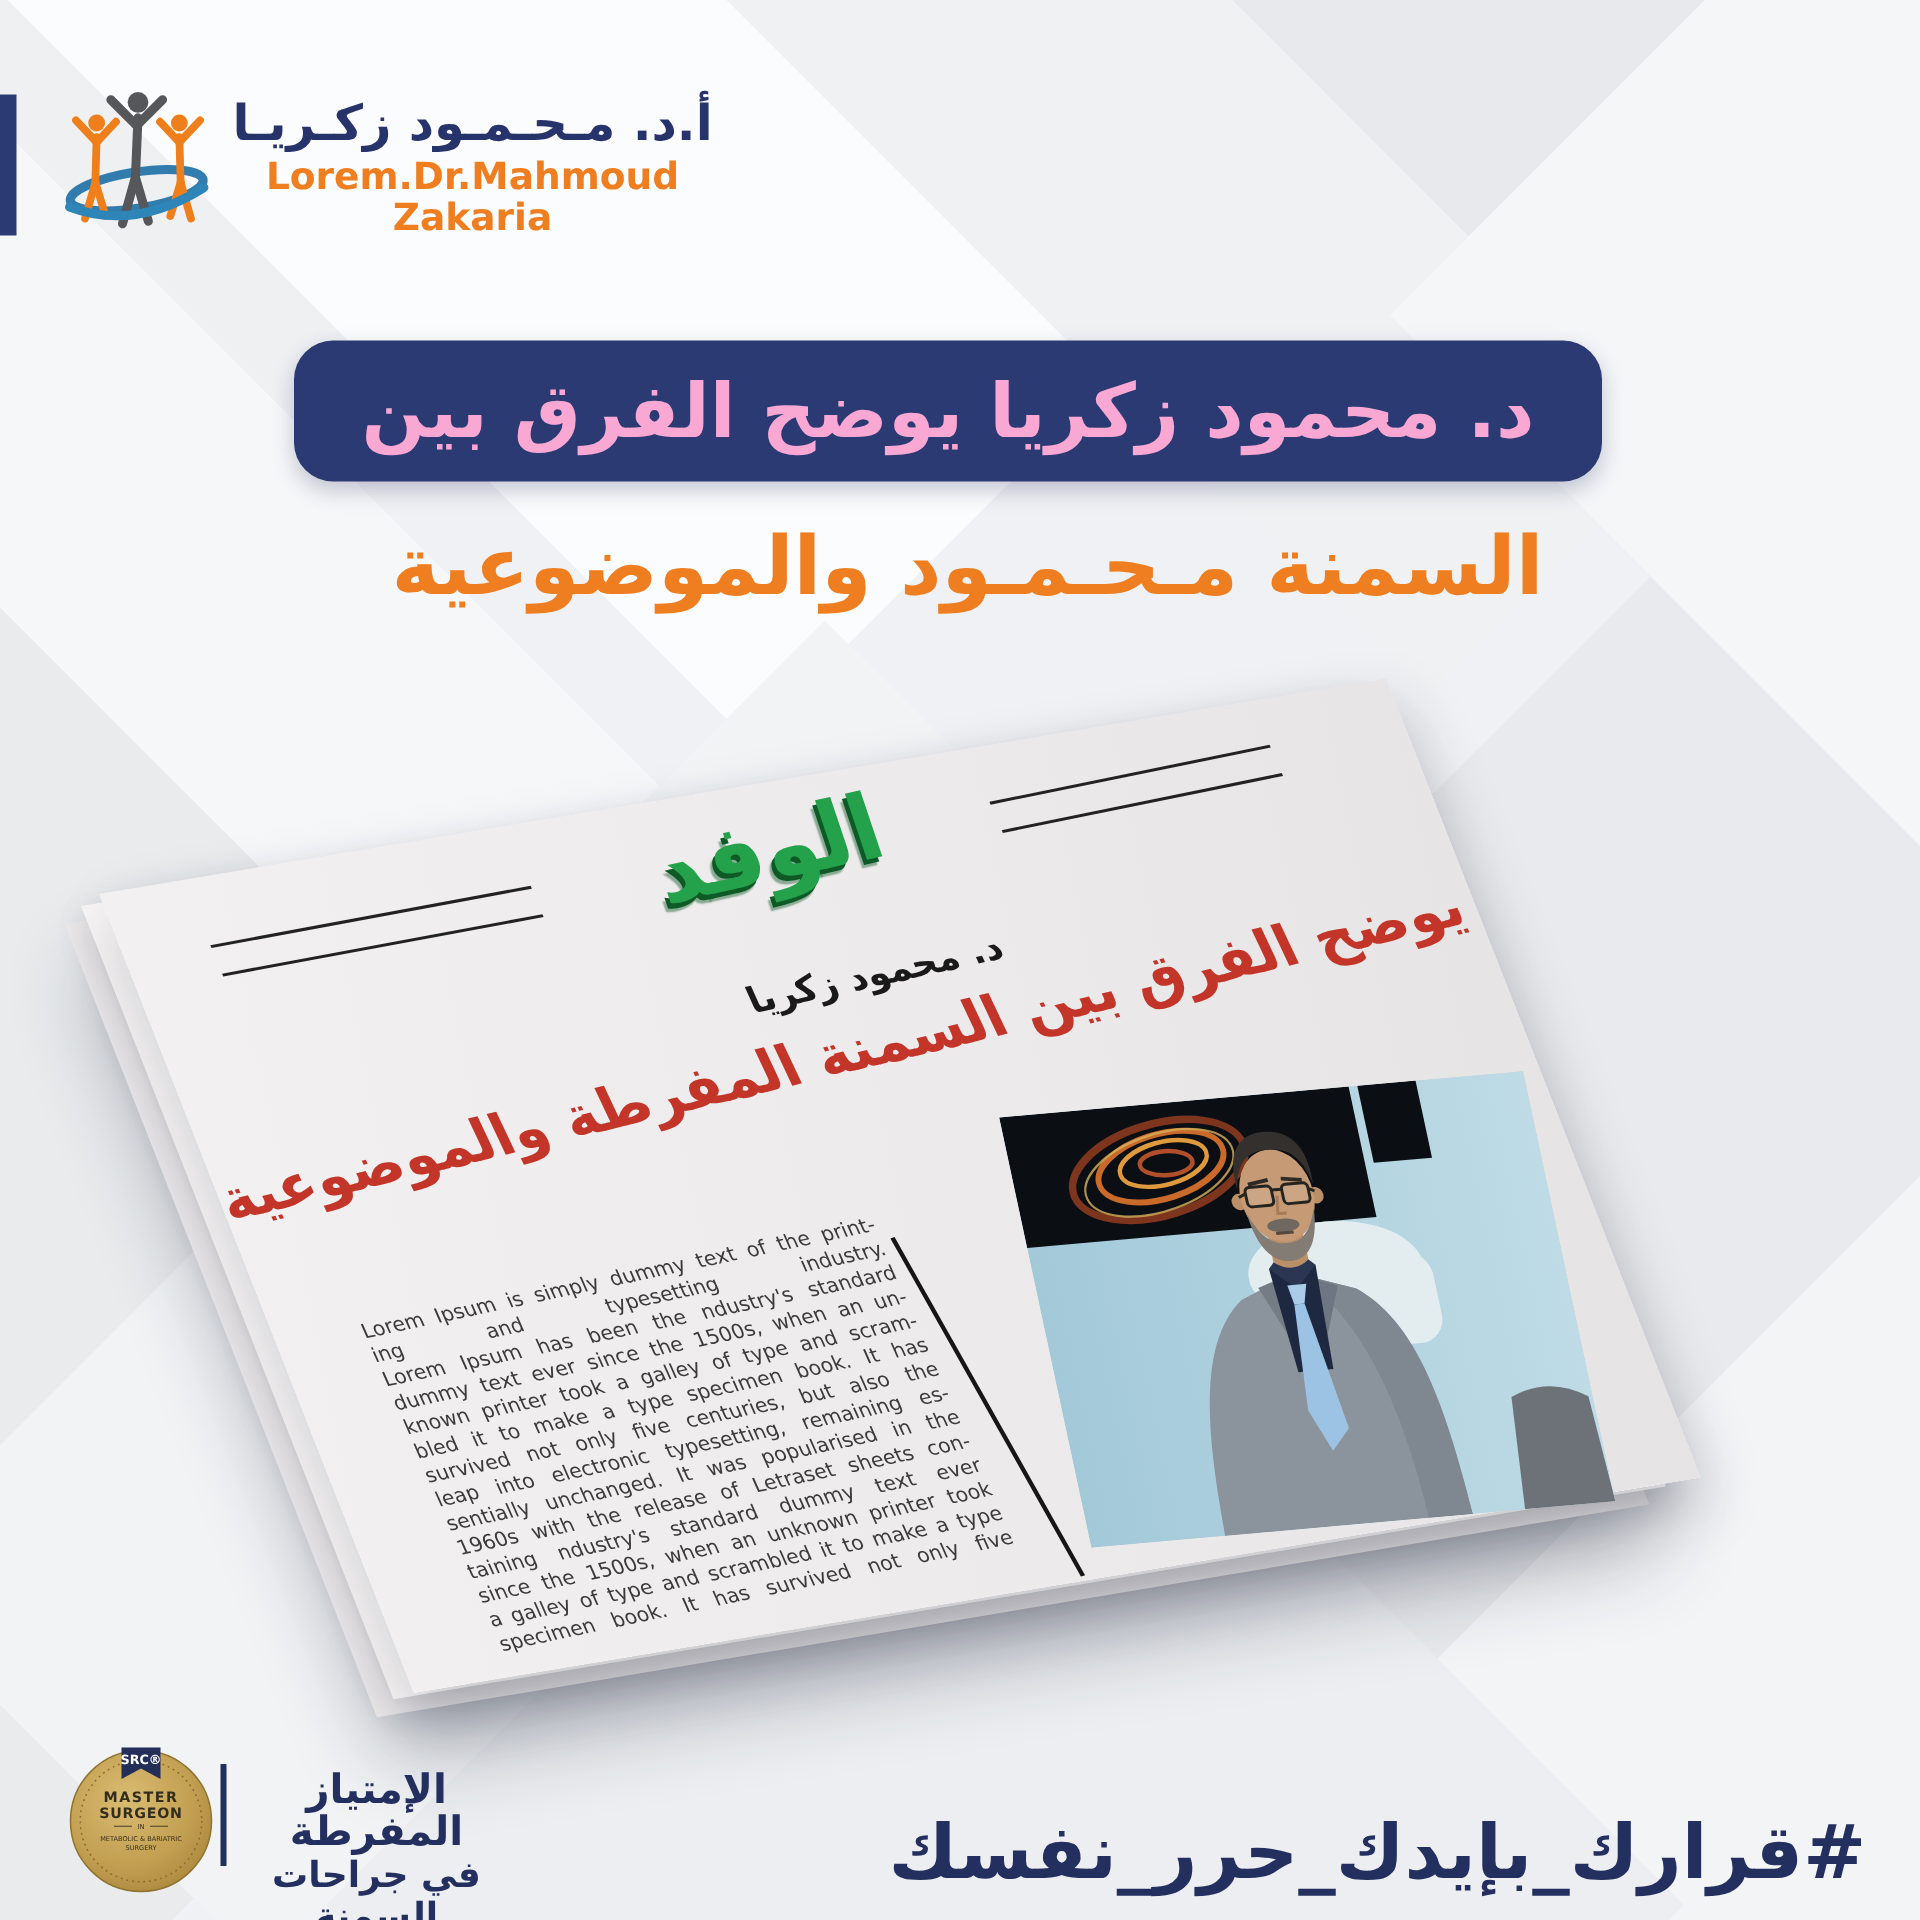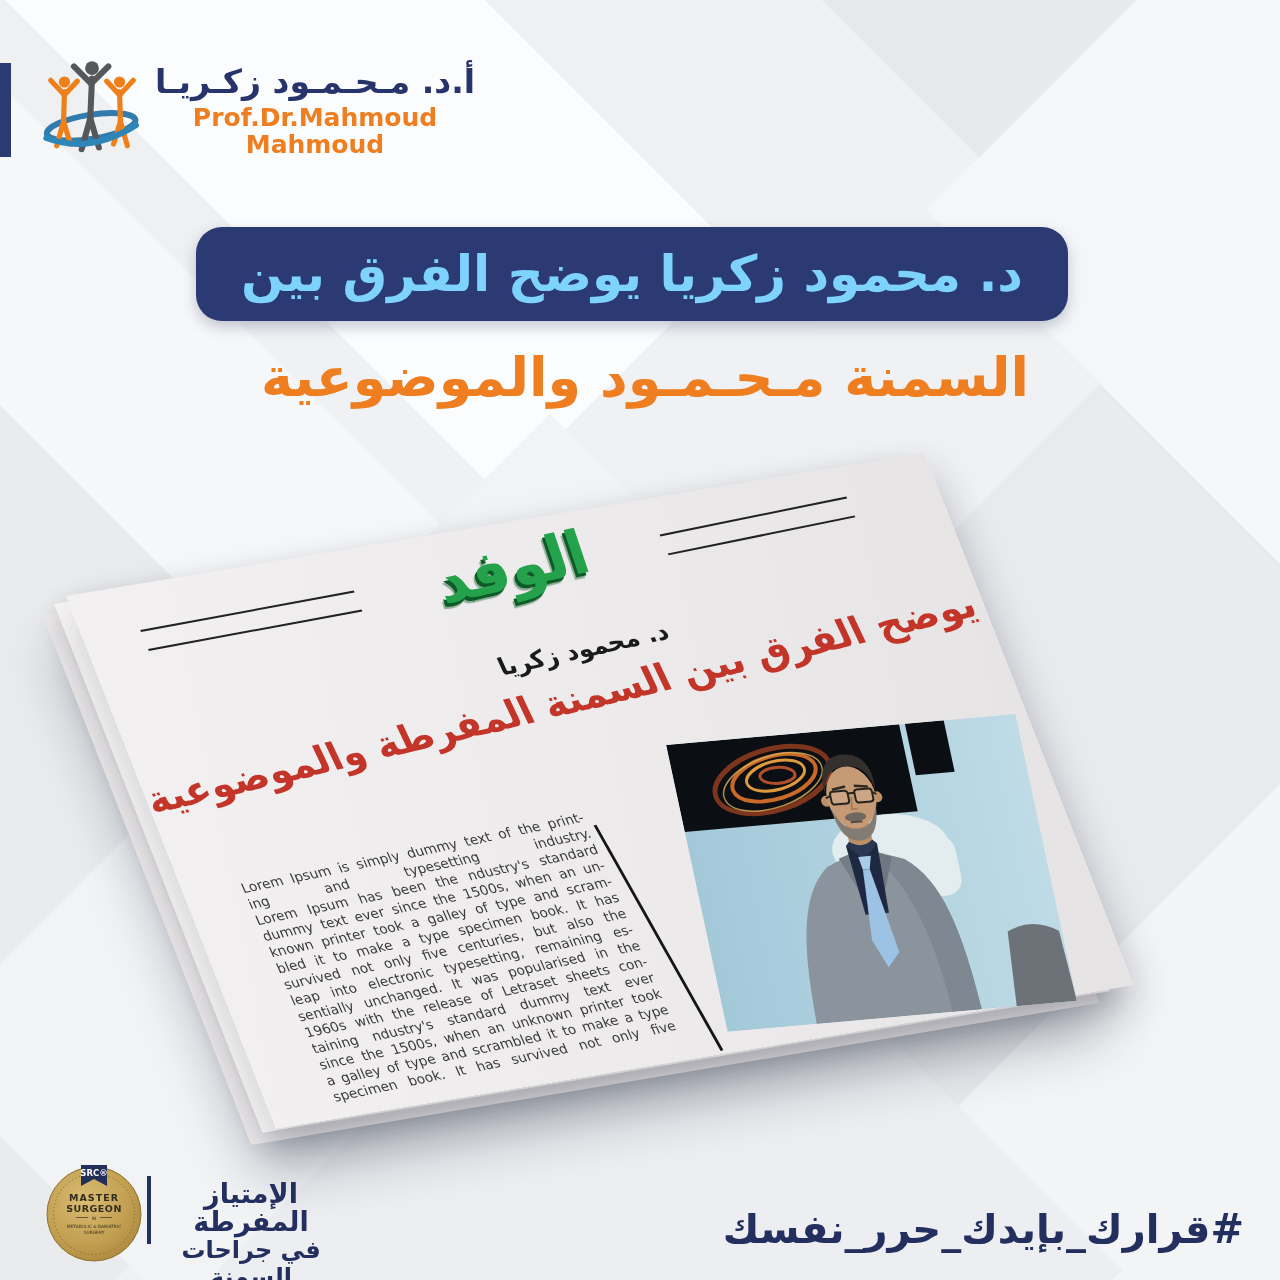--- a/index.html
+++ b/index.html
@@ -25,21 +25,21 @@
   .edge-bar{position:absolute;left:0;top:63px;width:11px;height:94px;background:#2c3a74;}
   .brand-logo{position:absolute;left:36px;top:50px;width:112px;height:120px;}
   .brand-text{position:absolute;left:150px;top:62px;width:330px;text-align:center;}
   .brand-ar{font-size:33px;font-weight:bold;color:#27336b;line-height:1.2;}
   .brand-en{font-size:25px;font-weight:bold;color:#ee7e20;line-height:1.1;margin-top:2px;}
 
   
   .banner{position:absolute;left:196px;top:227px;width:872px;height:94px;background:#2c3a74;
           border-radius:26px;box-shadow:0 6px 14px rgba(40,50,90,.25);}
   .banner span{display:block;width:100%;text-align:center;line-height:94px;font-size:50px;
-          font-weight:bold;color:#7dd3fc;}
+          font-weight:bold;color:#f9a8d4;}
   .subtitle{position:absolute;left:150px;top:346px;width:990px;text-align:center;
           font-size:54px;font-weight:bold;color:#ee7e20;}
 
   
   .sheet{position:absolute;width:860px;height:556px;transform:rotate(-9.5deg) skewX(12deg);
          transform-origin:0 0;}
   .sheet3{left:43px;top:616px;background:#ece9ea;box-shadow:0 30px 55px rgba(30,35,55,.30);}
   .sheet2{left:54px;top:604px;background:#f7f5f5;box-shadow:0 10px 24px rgba(30,35,55,.18);}
   .paper{position:absolute;left:66px;top:596px;width:870px;height:560px;
          transform:rotate(-9.5deg) skewX(12deg);transform-origin:0 0;
@@ -70,21 +70,21 @@
            box-shadow:0 0 0 1px rgba(0,0,0,.05) inset;}
   .photo svg{display:block;width:100%;height:100%;}
 
   
   .badge{position:absolute;left:44px;top:1162px;width:100px;height:100px;}
   .footer-divider{position:absolute;left:147px;top:1176px;width:4px;height:68px;background:#232f5e;}
   .badge-caption{position:absolute;left:156px;top:1180px;width:190px;text-align:center;
                  color:#232f5e;font-weight:bold;}
   .badge-caption .cap1{font-size:27px;line-height:1.05;}
   .badge-caption .cap2{font-size:24px;line-height:1.15;}
-  .hashtag{position:absolute;right:36px;top:1206px;font-size:40px;font-weight:bold;
+  .hashtag{position:absolute;right:36px;top:1206px;font-size:50px;font-weight:bold;
            color:#232f5e;direction:rtl;}
 </style>
 </head>
 <body>
 
 <div class="canvas">
 
   <div class="bg">
     <div class="sq sq1"></div>
     <div class="sq sq2"></div>
@@ -125,21 +125,21 @@
       </g>
       <path d="M12 95 Q62 114 116 80" stroke="#2e86b8" stroke-width="7"></path>
     </g>
     <circle cx="33" cy="30" r="6.5" fill="#ef7f1a"></circle>
     <circle cx="97" cy="30" r="6.5" fill="#ef7f1a"></circle>
     <circle cx="65" cy="14" r="8" fill="#55575a"></circle>
   </svg>
 
   <div class="brand-text">
     <div class="brand-ar" dir="rtl">أ.د. مـحـمـود زكـريـا</div>
-    <div class="brand-en">Prof.Dr.Mahmoud Mahmoud</div>
+    <div class="brand-en">Lorem.Dr.Mahmoud Zakaria</div>
   </div>
 
   <div class="banner">
     <span dir="rtl">د. محمود زكريا يوضح الفرق بين</span>
   </div>
   <div class="subtitle" dir="rtl">السمنة مـحـمـود والموضوعية</div>
 
   <div class="sheet sheet3"></div>
   <div class="sheet sheet2"></div>
 

